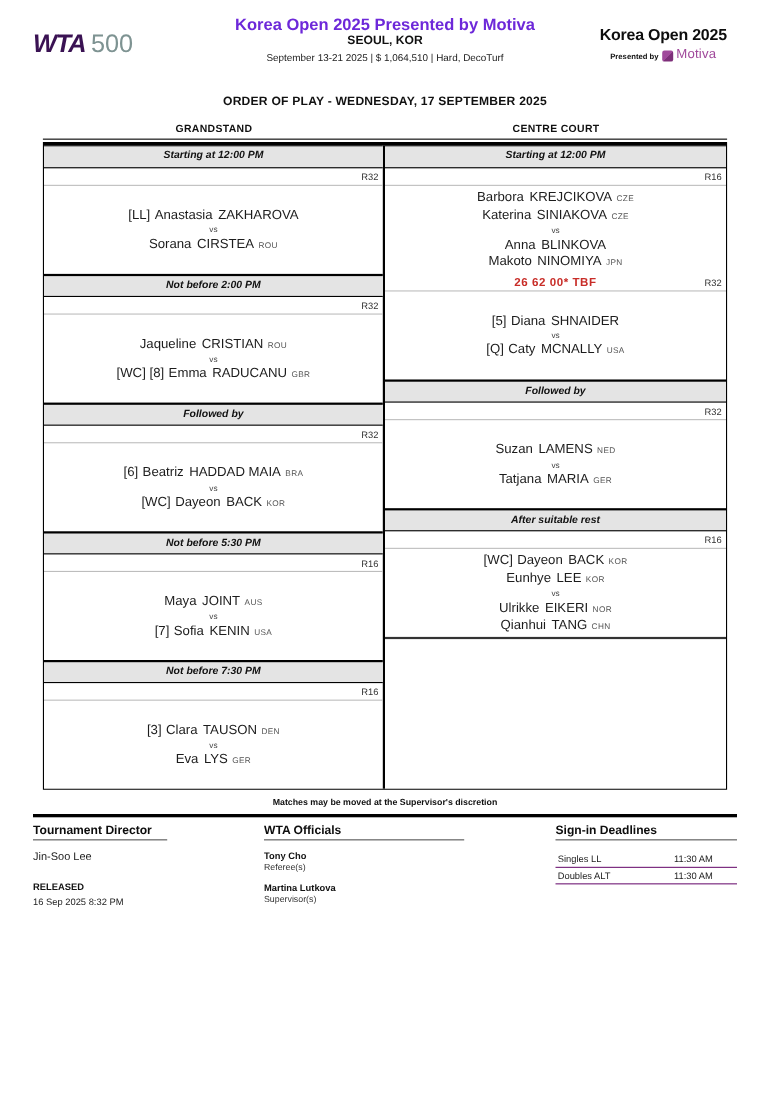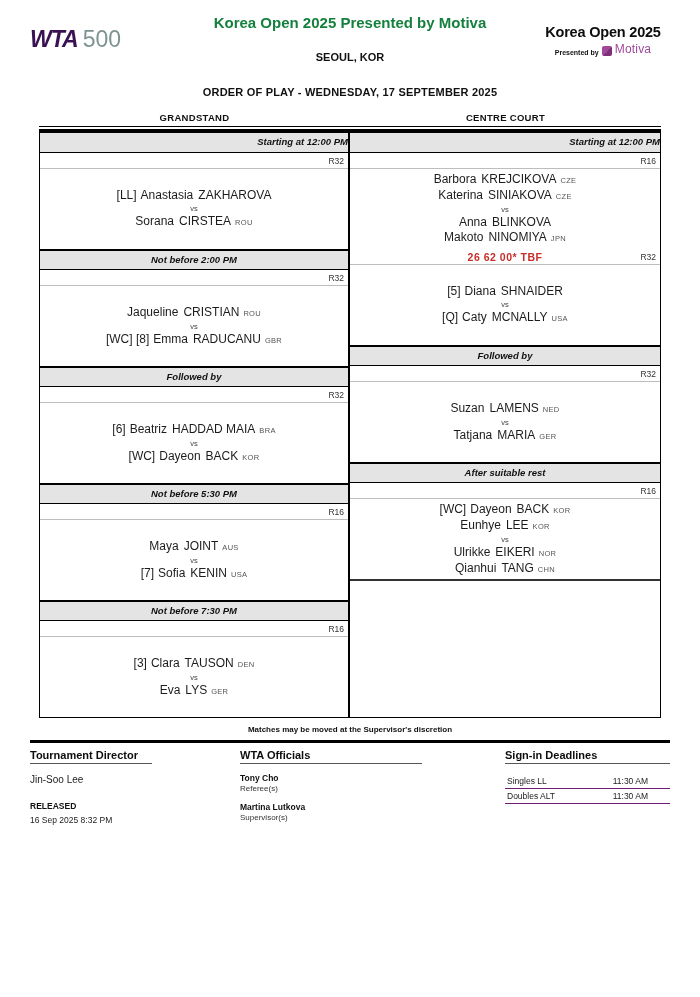--- a/index.html
+++ b/index.html
@@ -6,42 +6,42 @@
   html,body { background:#fff; }
   body { font-family:"Liberation Sans","DejaVu Sans",sans-serif; color:#111; }
   .page { position:relative; width:700px; height:997px; background:#fff; overflow:hidden; }
 
   
   .hdr { position:relative; height:78px; }
   .wta-logo { position:absolute; left:30px; top:26px; white-space:nowrap; }
   .wta-logo .wta { font-style:italic; font-weight:900; font-size:23px; letter-spacing:-1px; color:#3a1253; }
   .wta-logo .tier { font-size:23px; font-weight:400; color:#7e9392; margin-left:5px; }
   .hdr-center { position:absolute; left:150px; right:150px; top:14px; text-align:center; }
-  .hdr-title { font-size:15px; font-weight:bold; color:#15803d; }
-  .hdr-sub { font-size:11px; font-weight:bold; margin-top:20px; }
+  .hdr-title { font-size:15px; font-weight:bold; color:#6d28d9; }
+  .hdr-sub { font-size:11px; font-weight:bold; margin-top:0; }
   .hdr-details { font-size:9px; color:#222; margin-top:4px; }
   .event-logo { position:absolute; right:22px; top:24px; width:150px; text-align:center; }
   .event-logo .elt { font-size:14.5px; font-weight:bold; color:#0d0d0d; letter-spacing:-0.2px; }
   .event-logo .elrow { margin-top:2px; display:flex; align-items:flex-end; justify-content:center; gap:3px; }
   .event-logo .pby { font-size:7px; font-weight:bold; color:#111; }
   .motiva-mark { width:10px; height:10px; border-radius:2px; background:linear-gradient(135deg,#a0499b 55%,#7d2f79 55%); display:inline-block; }
   .motiva-txt { font-size:12px; color:#a0499b; letter-spacing:0.2px; }
 
   .oop-title { text-align:center; font-size:11px; font-weight:bold; margin-top:8px; letter-spacing:0.2px; }
 
   
   .court-titles { display:flex; width:622px; margin:14px auto 0 auto; }
   .court-title { width:50%; text-align:center; font-size:9.5px; font-weight:bold; letter-spacing:0.3px; padding-bottom:3px; border-bottom:1px solid #000; }
 
   
   .oop-table { width:622px; margin:2px auto 0 auto; border:1.5px solid #000; border-top:3px solid #000; display:flex; }
   .court-col { width:50%; }
   .court-col.left { border-right:2px solid #000; }
   .time-row { height:21px; background:#e4e4e4; border-top:2px solid #000; border-bottom:1px solid #000; font-size:9.5px; font-weight:bold; font-style:italic; text-align:center; line-height:18px; color:#111; }
-  .court-col > .time-row:first-child { border-top-width:1px;text-align:right; }
+  .court-col > .time-row:first-child { border-top-width:1px; }
   .match-cell { height:96px; display:flex; flex-direction:column; }
   .round-row { position:relative; height:16px; border-bottom:1px solid #bdbdbd; flex:none; }
   .round-lbl { position:absolute; right:4px; top:3px; font-size:8.5px; color:#333; }
   .score-lbl { position:absolute; left:0; right:0; top:2px; text-align:center; font-size:10.5px; font-weight:bold; color:#c82d28; letter-spacing:0.5px; }
   .names { flex:1; display:flex; flex-direction:column; justify-content:center; align-items:center; }
   .player-line { font-size:12px; color:#1c1c1c; line-height:15px; white-space:nowrap; }
   .player-line .first { margin-right:5px; }
   .player-line .pre { margin-right:4px; }
   .cc { font-size:7.5px; color:#555; margin-left:4px; letter-spacing:0.3px; }
   .vs-line { font-size:7.5px; color:#444; line-height:9px; margin:1px 0; }
@@ -73,20 +73,21 @@
 
 <div class="page">
 
   <div class="hdr">
     <div class="wta-logo">
       <span class="wta">WTA</span><span class="tier">500</span>
     </div>
     <div class="hdr-center">
       <div class="hdr-title">Korea Open 2025 Presented by Motiva</div>
       <div class="hdr-sub">SEOUL, KOR</div>
+      <div class="hdr-details">September 13-21 2025  |  $ 1,064,510  |  Hard, DecoTurf</div>
     </div>
     <div class="event-logo">
       <div class="elt">Korea Open 2025</div>
       <div class="elrow">
         <span class="pby">Presented by</span>
         <span class="motiva-mark"></span>
         <span class="motiva-txt">Motiva</span>
       </div>
     </div>
   </div>

